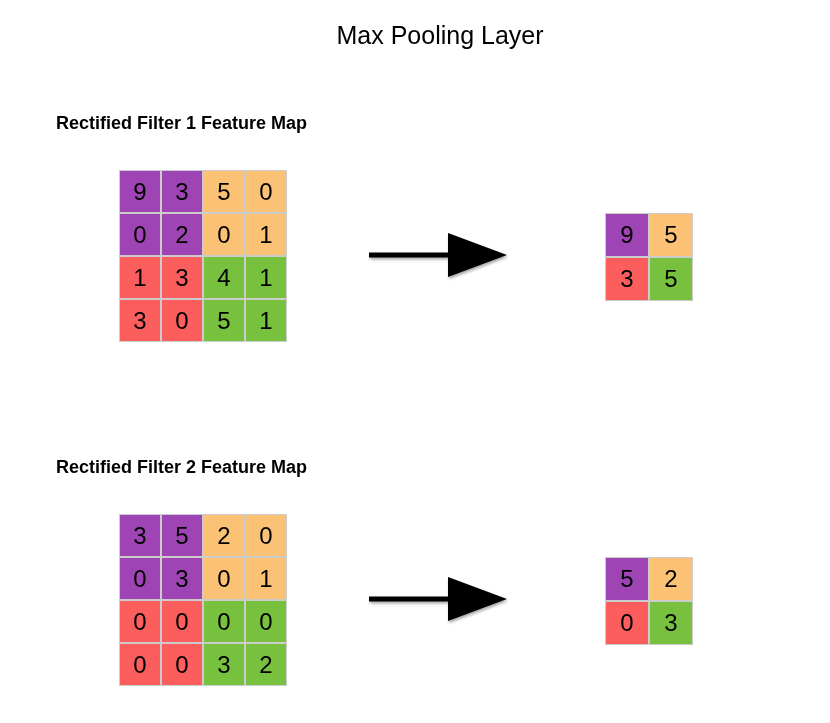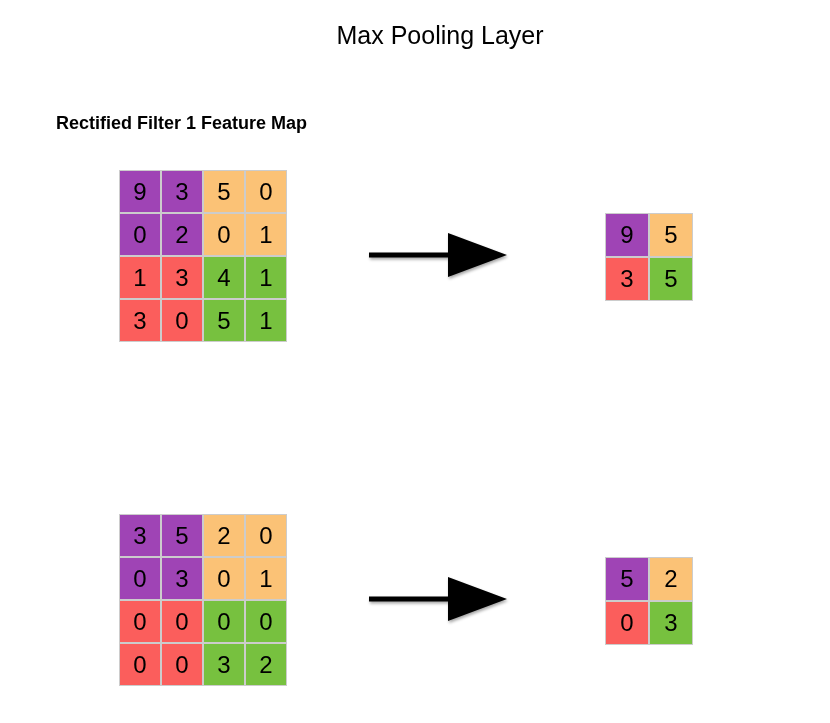--- a/index.html
+++ b/index.html
@@ -105,20 +105,21 @@
     </div>
     <div class="matrix pooled-grid" style="background: rgb(204, 204, 204);">
         <div class="cell" style="background: rgb(159, 68, 181); color: rgb(0, 0, 0);">9</div>
         <div class="cell" style="background: rgb(251, 194, 118); color: rgb(0, 0, 0);">5</div>
         <div class="cell" style="background: rgb(251, 94, 92); color: rgb(0, 0, 0);">3</div>
         <div class="cell" style="background: rgb(119, 193, 63); color: rgb(0, 0, 0);">5</div>
       </div>
   </div>
 
   <div class="section s1">
+    <div class="section-heading">Rectified Filter 2 Feature Map</div>
     <div class="matrix feature-grid" style="background: rgb(204, 204, 204);">
         <div class="cell" style="background: rgb(159, 68, 181); color: rgb(0, 0, 0);">3</div>
         <div class="cell" style="background: rgb(159, 68, 181); color: rgb(0, 0, 0);">5</div>
         <div class="cell" style="background: rgb(251, 194, 118); color: rgb(0, 0, 0);">2</div>
         <div class="cell" style="background: rgb(251, 194, 118); color: rgb(0, 0, 0);">0</div>
         <div class="cell" style="background: rgb(159, 68, 181); color: rgb(0, 0, 0);">0</div>
         <div class="cell" style="background: rgb(159, 68, 181); color: rgb(0, 0, 0);">3</div>
         <div class="cell" style="background: rgb(251, 194, 118); color: rgb(0, 0, 0);">0</div>
         <div class="cell" style="background: rgb(251, 194, 118); color: rgb(0, 0, 0);">1</div>
         <div class="cell" style="background: rgb(251, 94, 92); color: rgb(0, 0, 0);">0</div>

